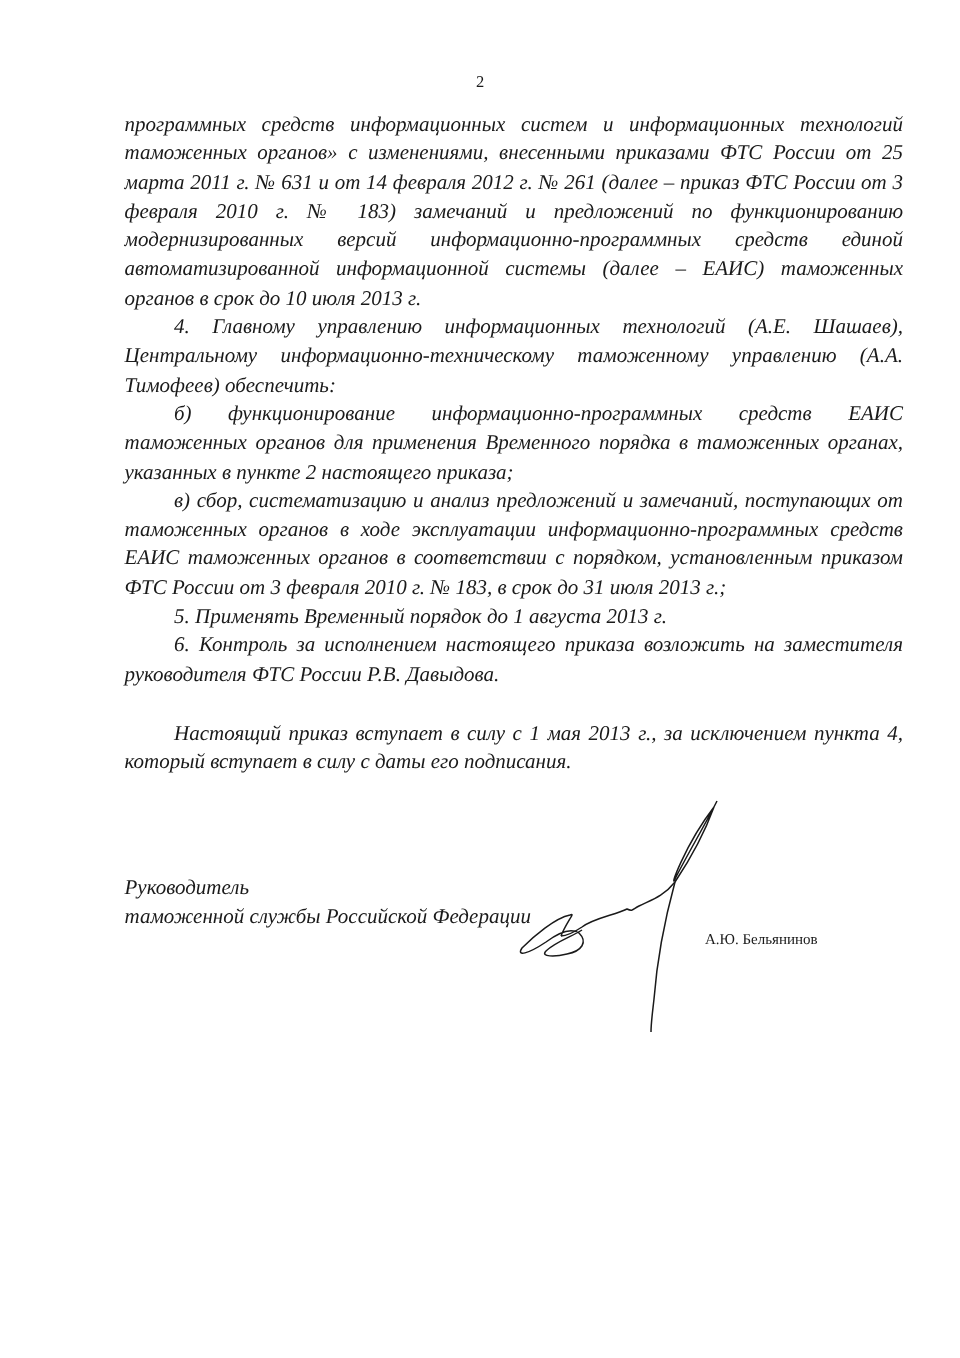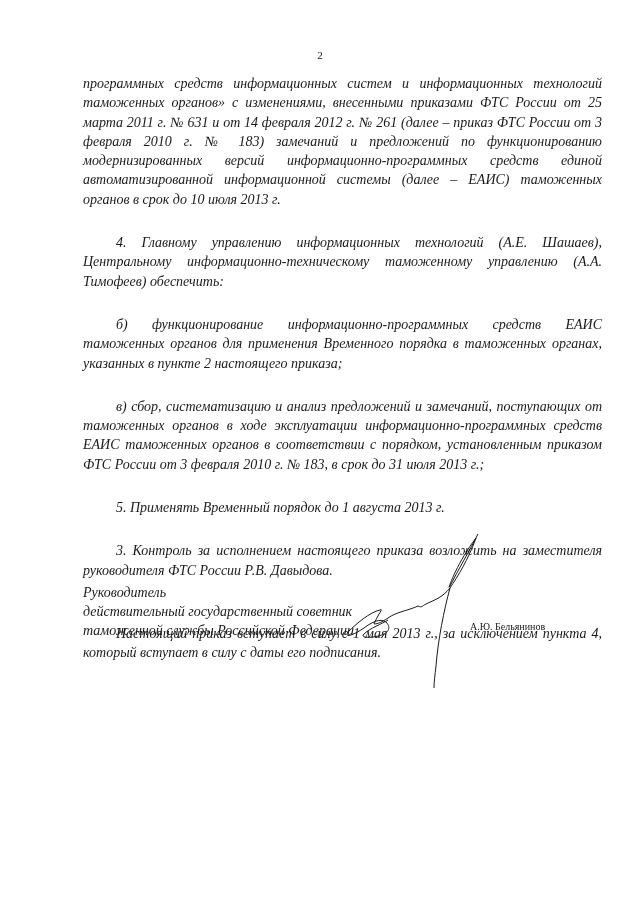--- a/index.html
+++ b/index.html
@@ -1,45 +1,44 @@
 <!DOCTYPE html>
 <html><head>
 <meta charset="utf-8">
 <style>
   html, body { margin:0; padding:0; background:#ffffff; }
   body { width:640px; height:905px; position:relative; overflow:hidden;
          font-family:"Liberation Serif", "DejaVu Serif", serif; color:#1a1a1a; }
   .page-num { position:absolute; left:0; width:640px; top:49px; text-align:center; font-size:11px; }
   .body { position:absolute; left:83px; top:74px; width:519px; font-size:14px; line-height:19.3px;font-style:italic; }
   .p { margin:0; text-align:justify; text-align-last:auto; }
-  .ind { text-indent:33px;margin-top:24px; }
+  .ind { text-indent:33px; }
   .gap { height:20px; }
   .sig-block { position:absolute; left:83px; top:583px; font-size:14px; line-height:19px;font-style:italic; }
   .sig-name { position:absolute; left:470px; top:621px; font-size:10px; }
   .signature { position:absolute; left:330px; top:520px; width:160px; height:170px; }
 </style>
 </head>
 <body>
 
 <div class="page-num">2</div>
 
 <div class="body">
   <p class="p">программных средств информационных систем и информационных технологий таможенных органов» с изменениями, внесенными приказами ФТС России от 25 марта 2011 г. № 631 и от 14 февраля 2012 г. № 261 (далее – приказ ФТС России от 3 февраля 2010 г. № 183) замечаний и предложений по функционированию модернизированных версий информационно-программных средств единой автоматизированной информационной системы (далее – ЕАИС) таможенных органов в срок до 10 июля 2013 г.</p>
   <p class="p ind">4. Главному управлению информационных технологий (А.Е. Шашаев), Центральному информационно-техническому таможенному управлению (А.А. Тимофеев) обеспечить:</p>
   <p class="p ind">б) функционирование информационно-программных средств ЕАИС таможенных органов для применения Временного порядка в таможенных органах, указанных в пункте 2 настоящего приказа;</p>
   <p class="p ind">в) сбор, систематизацию и анализ предложений и замечаний, поступающих от таможенных органов в ходе эксплуатации информационно-программных средств ЕАИС таможенных органов в соответствии с порядком, установленным приказом ФТС России от 3 февраля 2010 г. № 183, в срок до 31 июля 2013 г.;</p>
   <p class="p ind">5. Применять Временный порядок до 1 августа 2013 г.</p>
-  <p class="p ind">3. Контроль за исполнением настоящего приказа возложить на заместителя руководителя ФТС России Р.В. Давыдова.</p>
+  <p class="p ind">6. Контроль за исполнением настоящего приказа возложить на заместителя руководителя ФТС России Р.В. Давыдова.</p>
   <div class="gap"></div>
   <p class="p ind">Настоящий приказ вступает в силу с 1 мая 2013 г., за исключением пункта 4, который вступает в силу с даты его подписания.</p>
 </div>
 
 <div class="sig-block">
   <div>Руководитель</div>
-  <div>действительный государственный советник</div>
   <div>таможенной службы Российской Федерации</div>
 </div>
 
 <svg class="signature" viewBox="0 0 160 170" fill="none" stroke="#1a1a1a" stroke-width="1">
   <path d="M148 14 C140 30, 128 50, 120 66 C116 74, 126 44, 146 18 C138 40, 128 56, 120 68"></path>
   <path d="M120 68 C112 78, 104 80, 96 84 C92 86, 92 88, 88 86 C80 90, 66 92, 58 98 C52 102, 48 104, 44 104"></path>
   <path d="M44 104 C48 94, 54 88, 50 90 C40 92, 26 104, 18 112 C14 118, 22 116, 34 108 C42 102, 50 98, 56 102 C62 108, 58 114, 48 116 C40 118, 30 118, 34 114 C40 108, 52 104, 58 100"></path>
   <path d="M120 68 C114 90, 108 120, 106 146 C105 155, 104 162, 104 168"></path>
 </svg>
 

